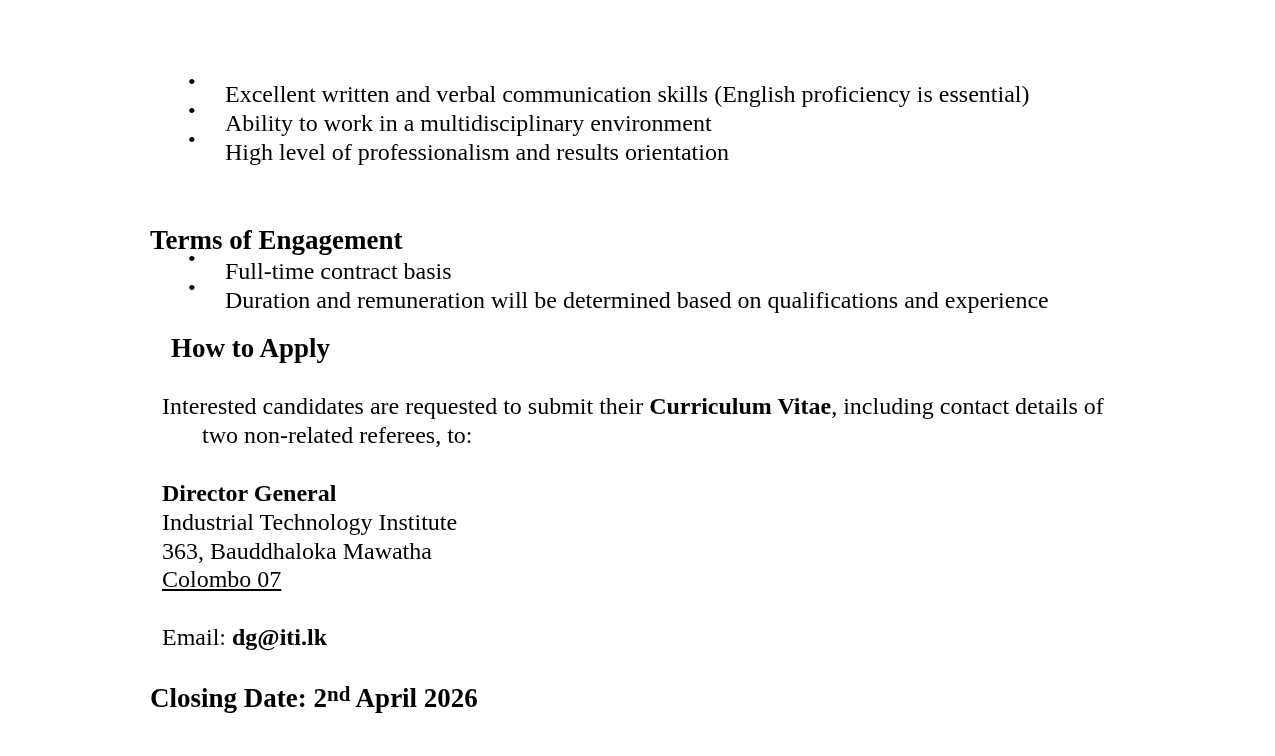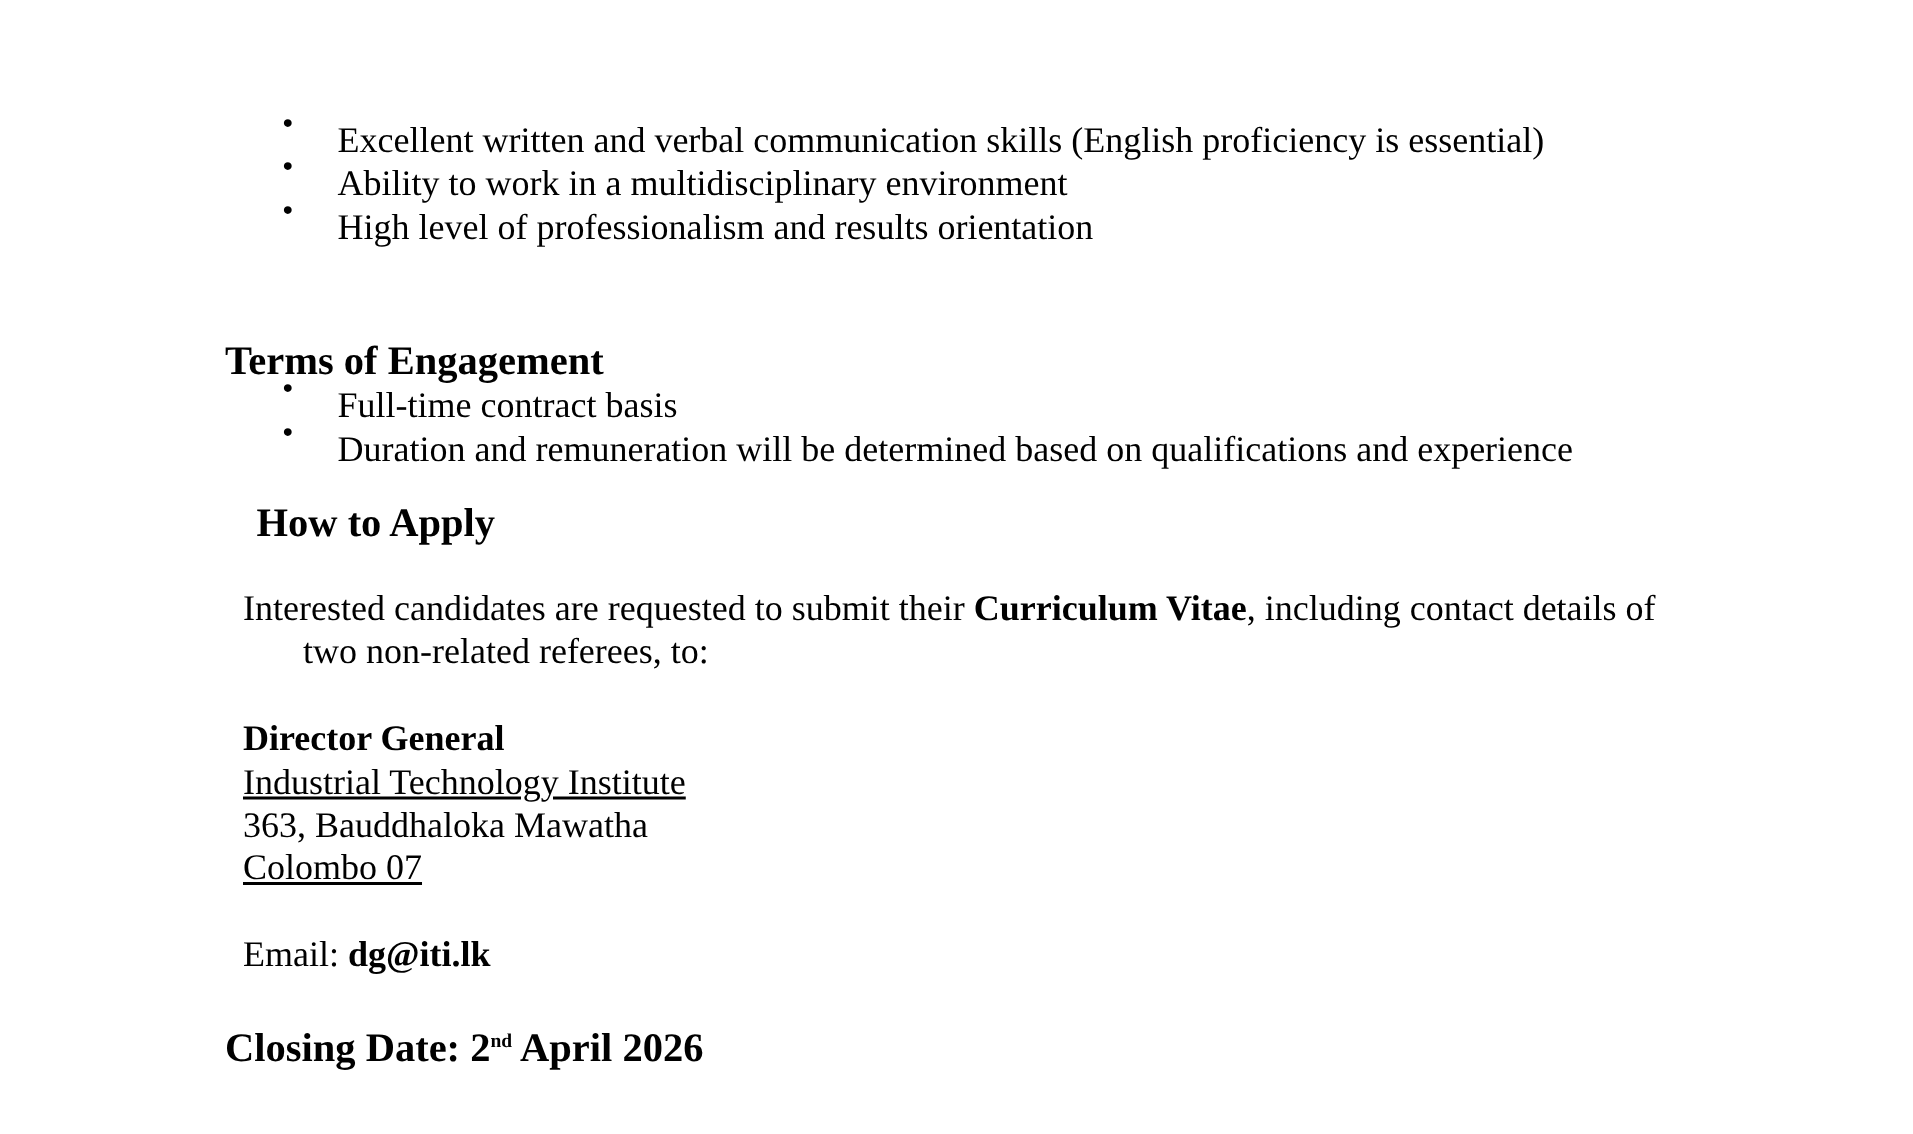--- a/index.html
+++ b/index.html
@@ -49,21 +49,21 @@
     .heading {
       position: absolute;
       left: 0;
       font-size: 27px;
       font-weight: bold;
       line-height: 32px;
       white-space: nowrap;
     }
     b { font-weight: bold; }
     sup {
-      font-size: 13px;
+      font-size: 21px;
       vertical-align: top;
       position: relative;
       top: -4px;
     }
   </style>
 </head>
 <body>
 
 <div class="page">
 
@@ -90,21 +90,21 @@
     <span class="bullet-dot">•</span>
     <span class="bullet-text">Duration and remuneration will be determined based on qualifications and experience</span>
   </div>
 
   <div class="heading" style="top:332px;margin-left:21px;">How to Apply</div>
 
   <div class="line" style="top:392px;"><span>Interested candidates are requested to submit their </span><b>Curriculum Vitae</b><span>, including contact details of</span></div>
   <div class="line" style="top:421px;margin-left:40px;">two non-related referees, to:</div>
 
   <div class="line" style="top:479px;font-weight:bold;">Director General</div>
-  <div class="line" style="top:508px;text-decoration:underline;">Industrial Technology Institute</div>
+  <div class="line" style="top:508px;">Industrial Technology Institute</div>
   <div class="line" style="top:537px;">363, Bauddhaloka Mawatha</div>
   <div class="line" style="top:565px;text-decoration:underline;">Colombo 07</div>
 
   <div class="line" style="top:623px;"><span>Email: </span><b>dg@iti.lk</b></div>
 
   <div class="heading" style="top:682px;"><span>Closing Date: 2</span><sup>nd</sup><span> April 2026</span></div>
 
 </div>
 
 </body></html>

